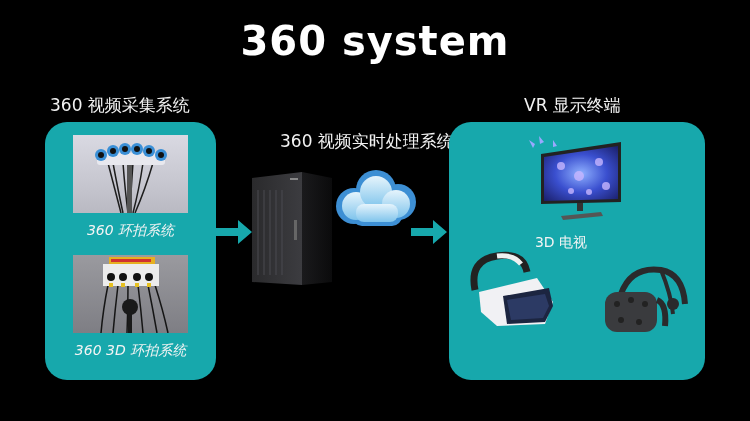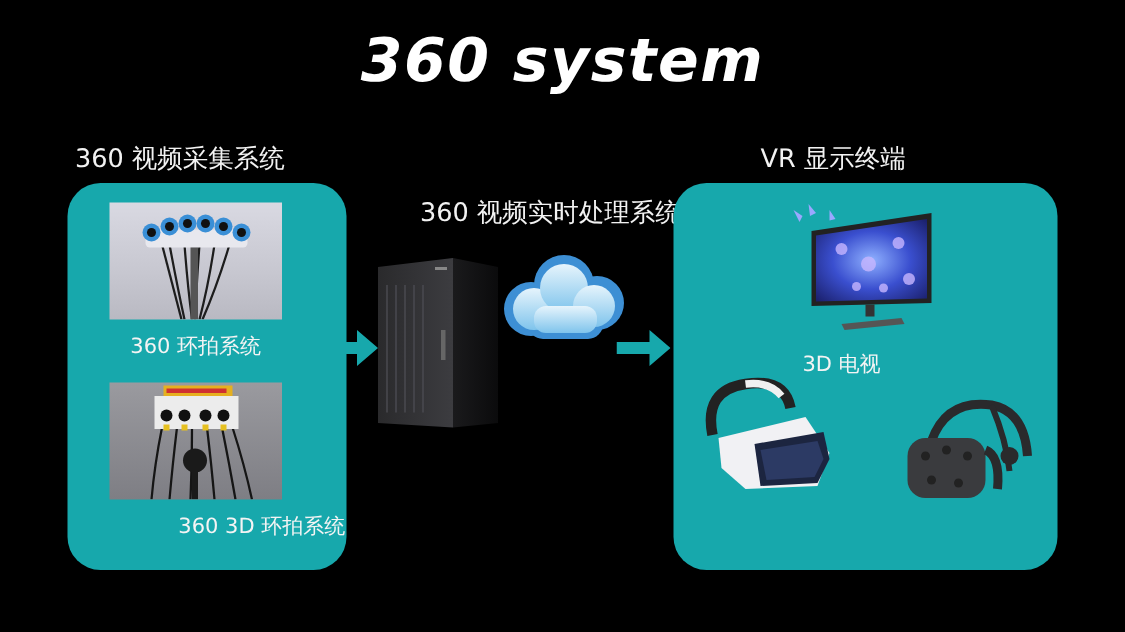--- a/index.html
+++ b/index.html
@@ -3,41 +3,41 @@
 <meta charset="utf-8">
 <style>
   html, body { margin: 0; padding: 0; }
   body {
     width: 750px; height: 421px; background: #000; position: relative; overflow: hidden;
     font-family: "DejaVu Sans", "Liberation Sans", sans-serif; color: #fff;
   }
   .abs { position: absolute; }
   .title {
     left: 0; width: 750px; top: 18px; text-align: center;
-    font-size: 40px; font-weight: bold; font-style: italic; letter-spacing: 1px;
+    font-size: 40px; font-weight: bold; letter-spacing: 1px;
     font-family: "DejaVu Sans", sans-serif;
   }
   .section-label { font-size: 17px; color: #f2f2f2; white-space: nowrap; text-align: right; }
   .panel { background: #17a8ac; border-radius: 22px; }
   .photo {
     background: linear-gradient(180deg, #d9d9e2 0%, #c7c7d0 60%, #b9b9c2 100%);
     overflow: hidden;
   }
   .photo.dark { background: linear-gradient(180deg, #9a9a9f 0%, #7e7e84 100%); }
   .caption { font-size: 14px; color: #f4f4f4; text-align: center; white-space: nowrap; }
   .arrow { width: 36px; height: 24px; }
 </style>
 </head>
 <body>
 
 <div class="abs title">360 system</div>
 
 <div class="abs section-label" style="left:50px; top:94px;">360 视频采集系统</div>
 
-<div class="abs panel" style="left:45px; top:122px; width:186px; height:258px;">
+<div class="abs panel" style="left:45px; top:122px; width:171px; height:258px;font-style:italic;">
 
   <div class="abs photo" style="left:28px; top:13px; width:115px; height:78px;">
     <svg width="115" height="78" viewBox="0 0 115 78">
       <g stroke="#1d1d1d" stroke-width="1.5" fill="none">
         <path d="M40 28 Q45 55 50 78"></path>
           <path d="M50 28 Q52 55 55 78"></path>
           <path d="M60 28 Q58 55 57 78"></path>
         <path d="M70 28 Q66 55 60 78"></path>
           <path d="M80 28 Q72 55 62 78"></path>
           <path d="M35 28 Q42 55 48 78"></path>
@@ -86,21 +86,21 @@
       <g fill="#e6c020">
         <rect x="36" y="28" width="4" height="4"></rect>
           <rect x="48" y="28" width="4" height="4"></rect>
         <rect x="62" y="28" width="4" height="4"></rect>
           <rect x="74" y="28" width="4" height="4"></rect>
       </g>
       <circle cx="57" cy="52" r="8" fill="#1a1a1a"></circle>
       <rect x="55" y="58" width="4" height="20" fill="#1a1a1a"></rect>
     </svg>
   </div>
-  <div class="abs caption" style="left:0; width:171px; top:220px;padding-left:44px;">360 3D 环拍系统</div>
+  <div class="abs caption" style="left:0; width:171px; top:220px;">360 3D 环拍系统</div>
 </div>
 
 <svg class="abs arrow" style="left:216px; top:220px;" viewBox="0 0 36 24">
   <polygon points="0,8 22,8 22,0 36,12 22,24 22,16 0,16" fill="#17a8ac"></polygon>
 </svg>
 
 <div class="abs section-label" style="left:232px; top:130px;margin-left:48px;">360 视频实时处理系统</div>
 
 <svg class="abs" style="left:250px; top:170px;" width="85" height="120" viewBox="0 0 85 120">
   <defs>
@@ -144,21 +144,21 @@
       <circle cx="44" cy="24" r="16"></circle>
       <circle cx="64" cy="36" r="14"></circle>
     <rect x="24" y="36" width="42" height="18" rx="8"></rect>
   </g>
 </svg>
 
 <svg class="abs arrow" style="left:411px; top:220px;" viewBox="0 0 36 24">
   <polygon points="0,8 22,8 22,0 36,12 22,24 22,16 0,16" fill="#17a8ac"></polygon>
 </svg>
 
-<div class="abs section-label" style="left:507px; top:94px;">VR 显示终端</div>
+<div class="abs section-label" style="left:524px; top:94px;">VR 显示终端</div>
 
 <div class="abs panel" style="left:449px; top:122px; width:256px; height:258px;">
 
   <svg class="abs" style="left:72px; top:14px;" width="110" height="86" viewBox="0 0 110 86">
     <defs>
       <radialGradient id="tvScreen" cx="0.5" cy="0.5" r="0.7">
         <stop offset="0" stop-color="#8fb0ff"></stop>
           <stop offset="0.5" stop-color="#3a4fcf"></stop>
           <stop offset="1" stop-color="#1a1f6a"></stop>
       </radialGradient>

